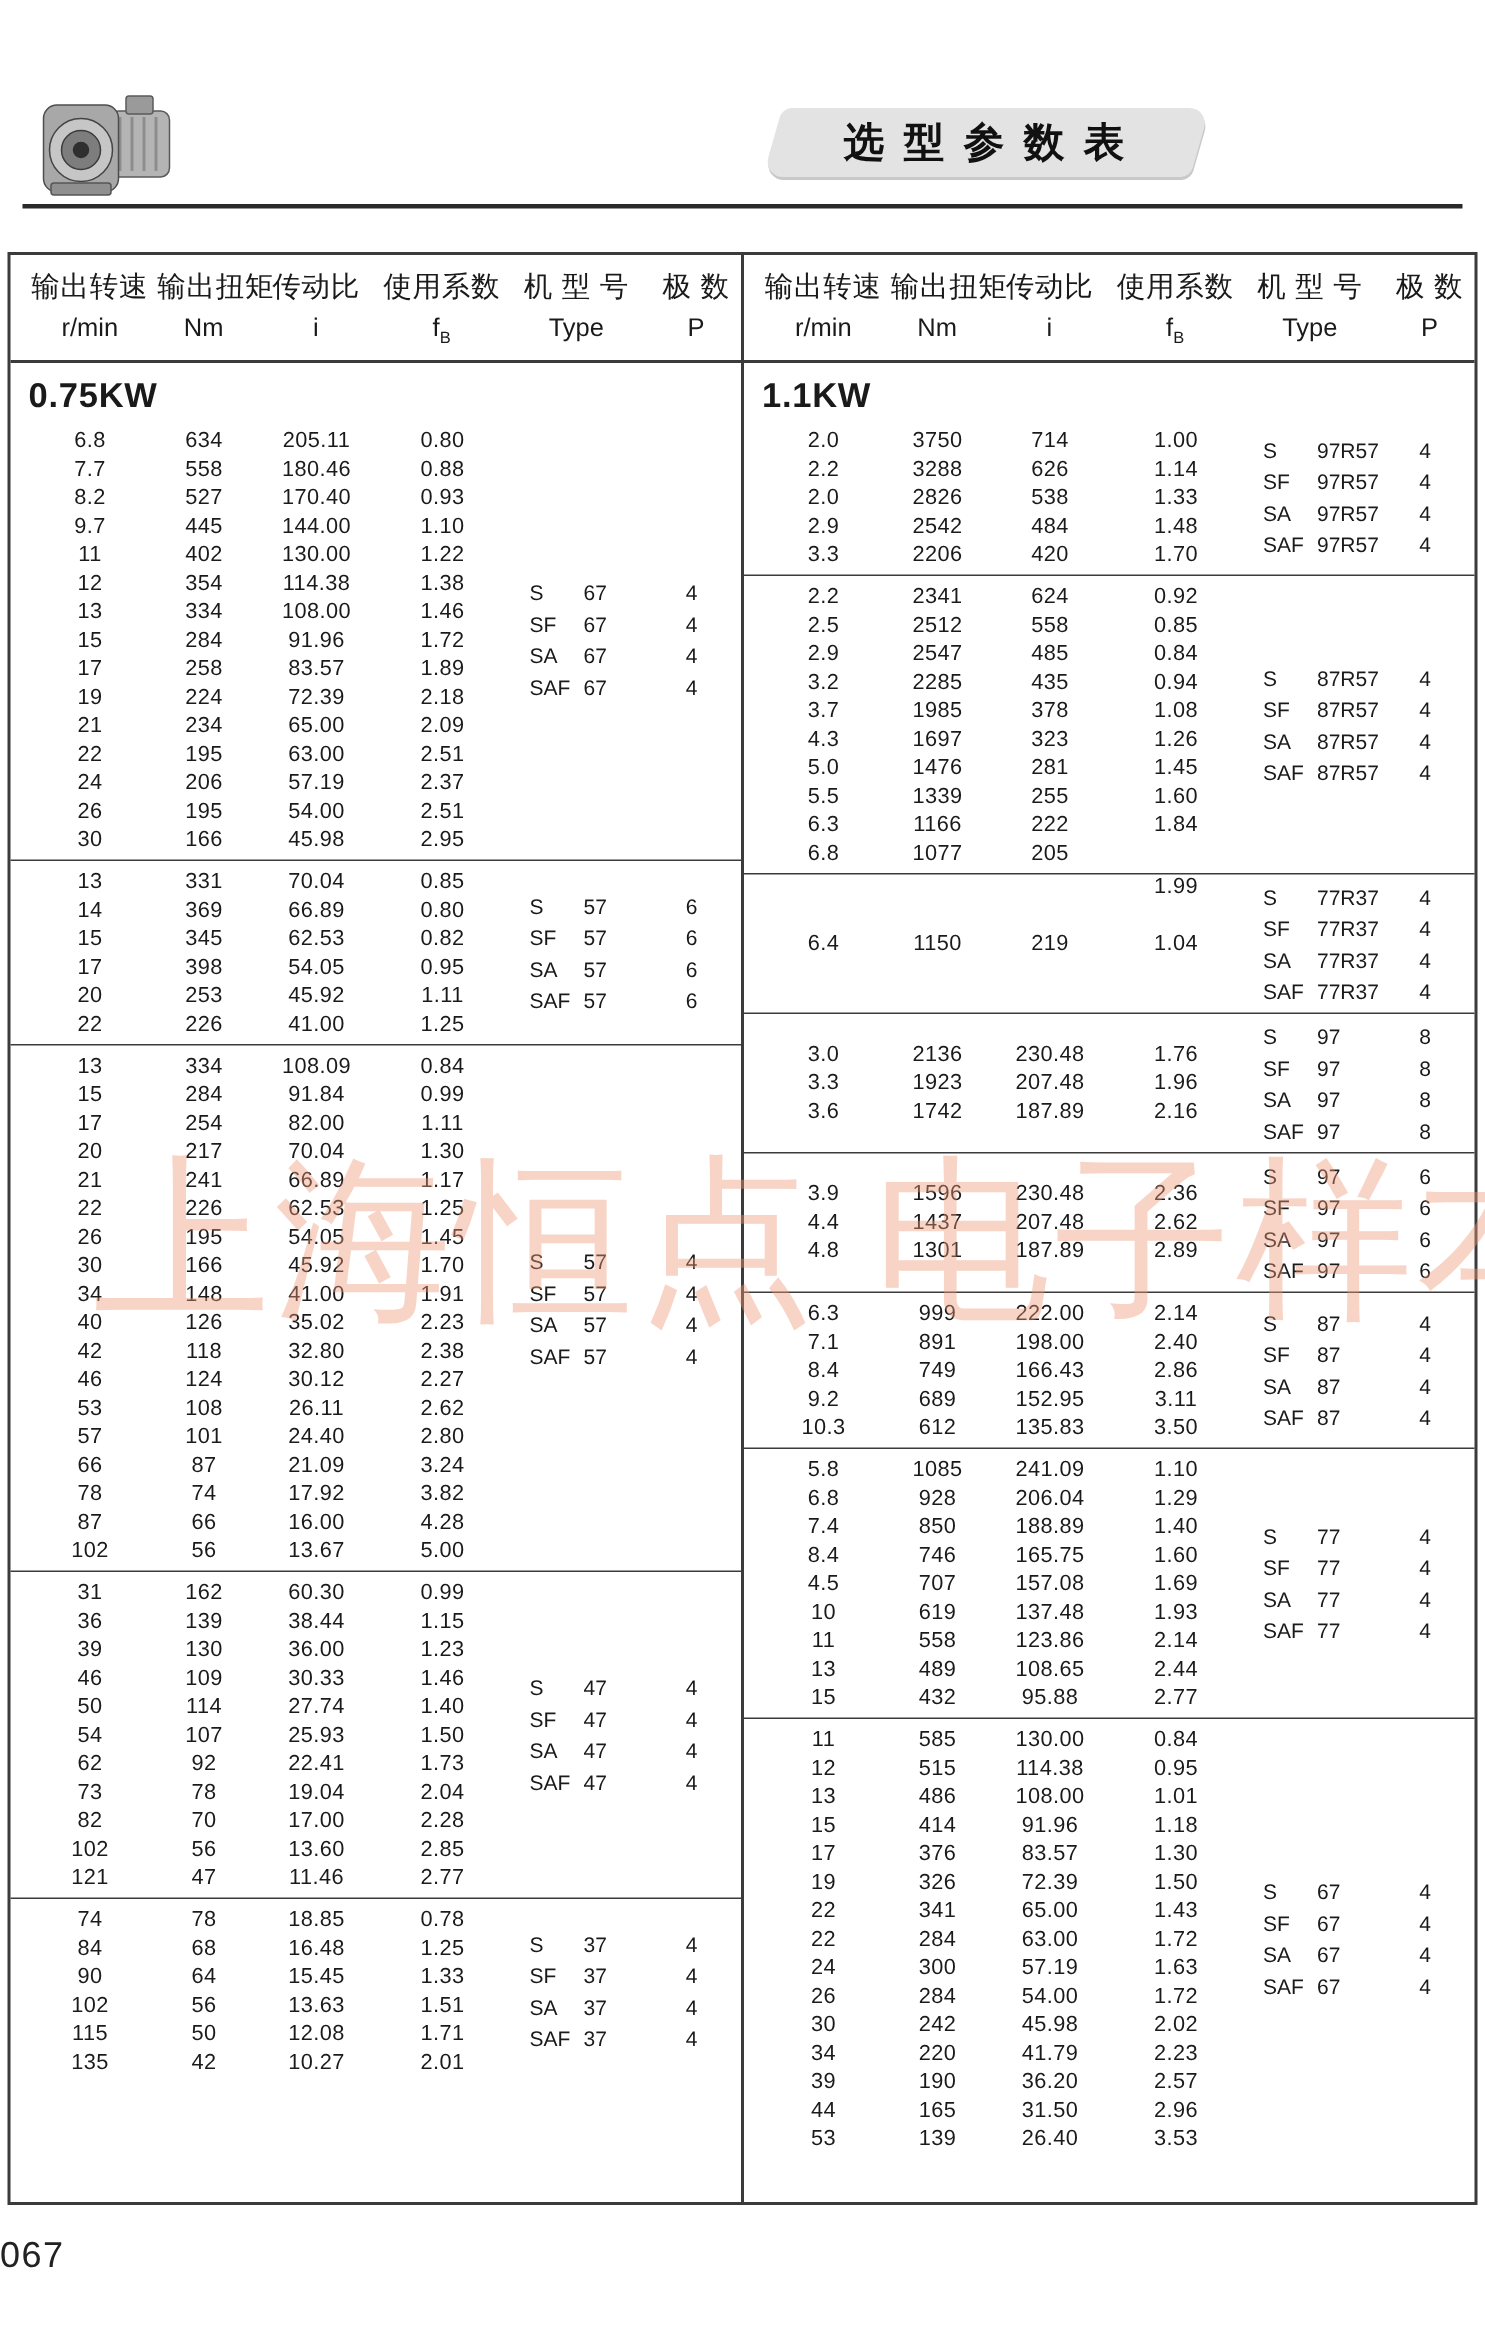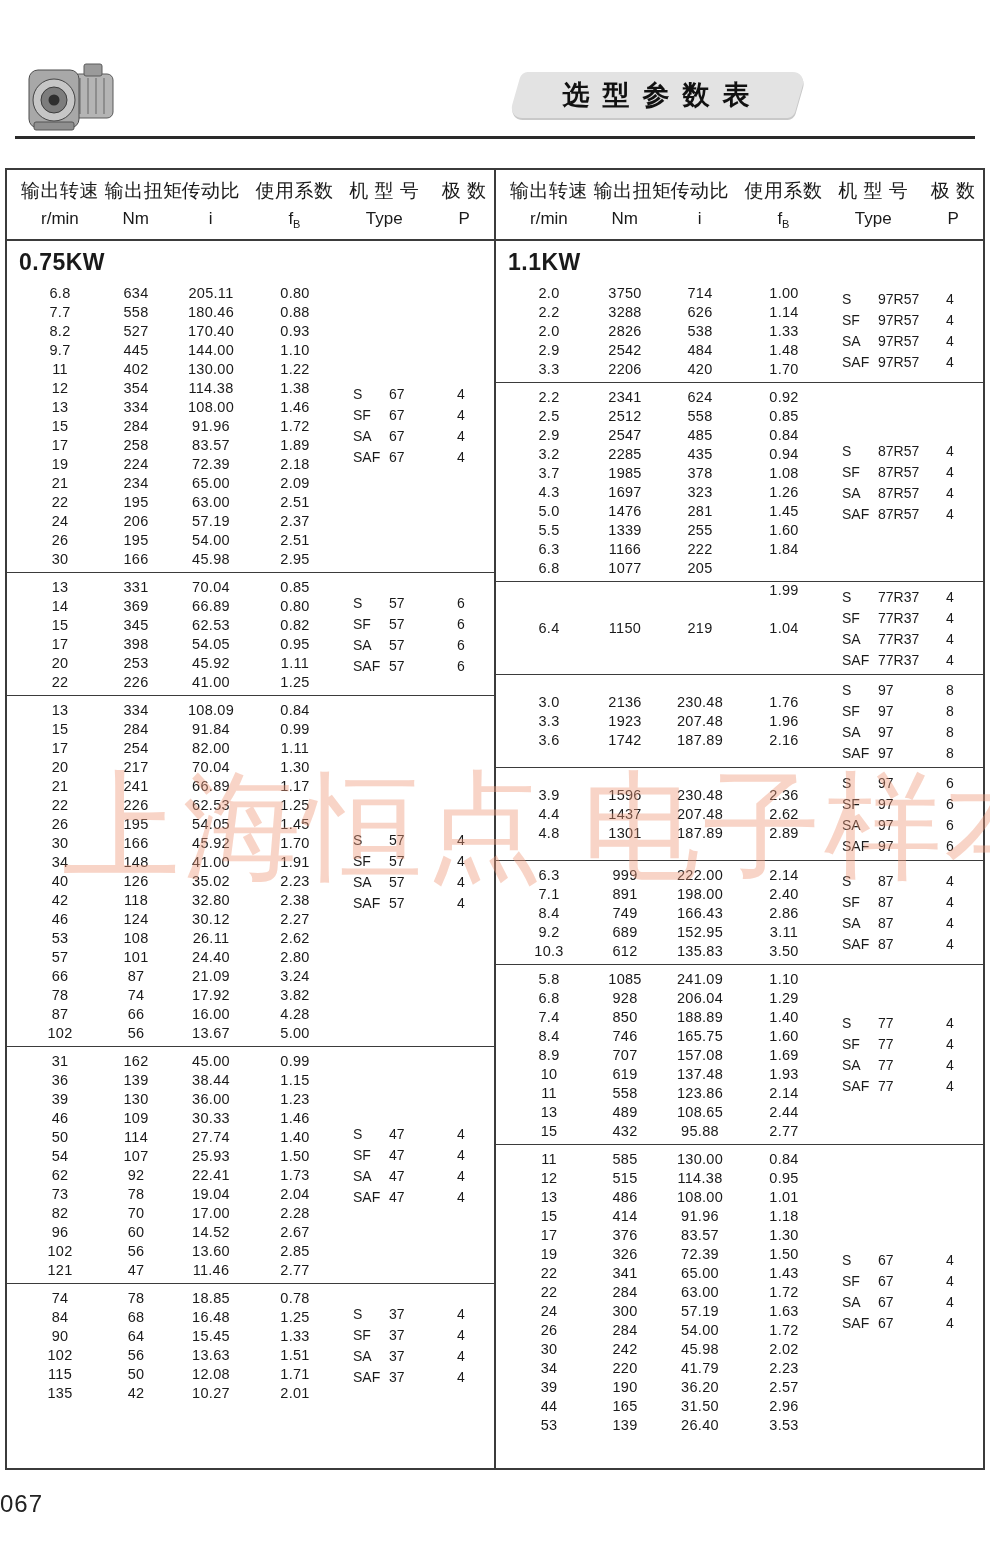--- a/index.html
+++ b/index.html
@@ -438,21 +438,21 @@
               </div>
             </div>
           </div>
         </div>
         <div class="block">
           <div class="binner">
             <div class="rows">
               <div class="row">
                 <span class="dc" style="width: 90px;">31</span>
                 <span class="dc" style="width: 62px;">162</span>
-                <span class="dc" style="width: 88px;">45.00</span>
+                <span class="dc" style="width: 88px;">60.30</span>
                 <span class="dc" style="width: 80px;">0.99</span>
               </div>
               <div class="row">
                 <span class="dc" style="width: 90px;">36</span>
                 <span class="dc" style="width: 62px;">139</span>
                 <span class="dc" style="width: 88px;">38.44</span>
                 <span class="dc" style="width: 80px;">1.15</span>
               </div>
               <div class="row">
                 <span class="dc" style="width: 90px;">39</span>
@@ -488,26 +488,20 @@
                 <span class="dc" style="width: 90px;">73</span>
                 <span class="dc" style="width: 62px;">78</span>
                 <span class="dc" style="width: 88px;">19.04</span>
                 <span class="dc" style="width: 80px;">2.04</span>
               </div>
               <div class="row">
                 <span class="dc" style="width: 90px;">82</span>
                 <span class="dc" style="width: 62px;">70</span>
                 <span class="dc" style="width: 88px;">17.00</span>
                 <span class="dc" style="width: 80px;">2.28</span>
-              </div>
-              <div class="row">
-                <span class="dc" style="width: 90px;">96</span>
-                <span class="dc" style="width: 62px;">60</span>
-                <span class="dc" style="width: 88px;">14.52</span>
-                <span class="dc" style="width: 80px;">2.67</span>
               </div>
               <div class="row">
                 <span class="dc" style="width: 90px;">102</span>
                 <span class="dc" style="width: 62px;">56</span>
                 <span class="dc" style="width: 88px;">13.60</span>
                 <span class="dc" style="width: 80px;">2.85</span>
               </div>
               <div class="row">
                 <span class="dc" style="width: 90px;">121</span>
                 <span class="dc" style="width: 62px;">47</span>
@@ -1039,21 +1033,21 @@
                 <span class="dc" style="width: 88px;">188.89</span>
                 <span class="dc" style="width: 80px;">1.40</span>
               </div>
               <div class="row">
                 <span class="dc" style="width: 90px;">8.4</span>
                 <span class="dc" style="width: 62px;">746</span>
                 <span class="dc" style="width: 88px;">165.75</span>
                 <span class="dc" style="width: 80px;">1.60</span>
               </div>
               <div class="row">
-                <span class="dc" style="width: 90px;">8.9</span>
+                <span class="dc" style="width: 90px;">4.5</span>
                 <span class="dc" style="width: 62px;">707</span>
                 <span class="dc" style="width: 88px;">157.08</span>
                 <span class="dc" style="width: 80px;">1.69</span>
               </div>
               <div class="row">
                 <span class="dc" style="width: 90px;">10</span>
                 <span class="dc" style="width: 62px;">619</span>
                 <span class="dc" style="width: 88px;">137.48</span>
                 <span class="dc" style="width: 80px;">1.93</span>
               </div>

